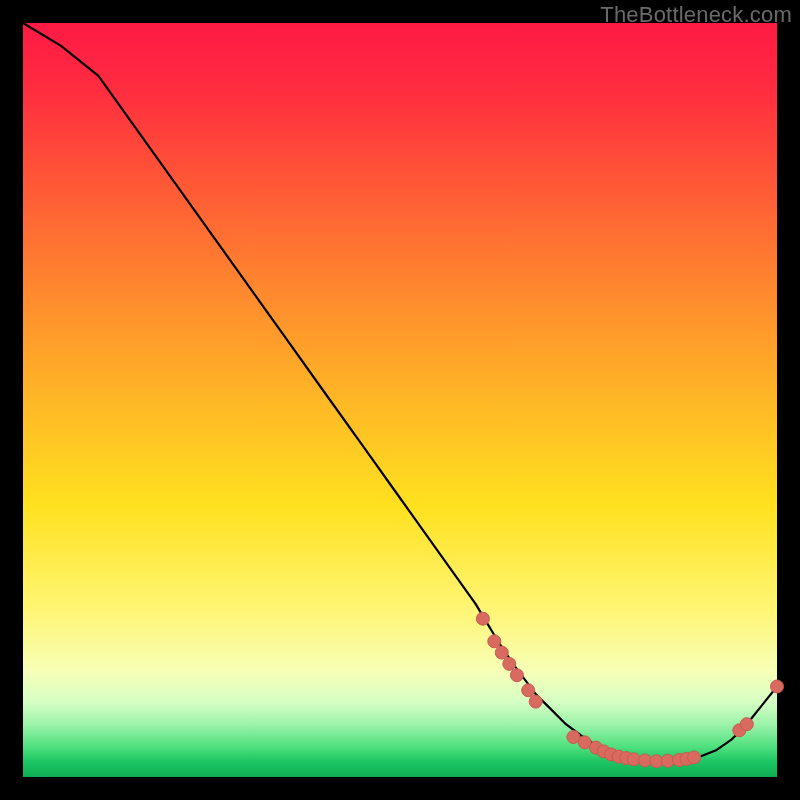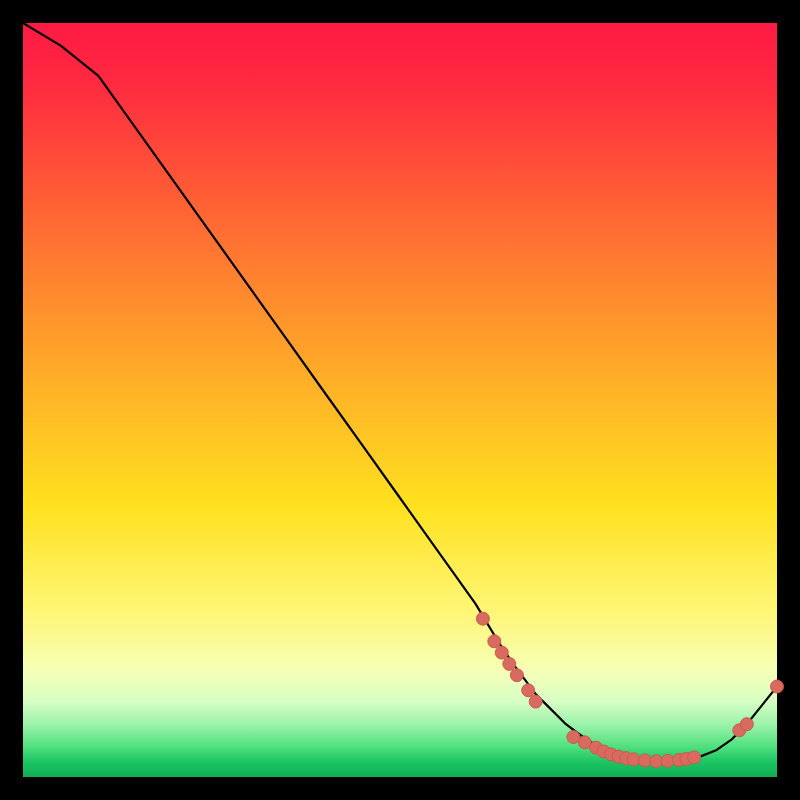--- a/index.html
+++ b/index.html
@@ -87,13 +87,14 @@
           <circle cx="644.7" cy="737.8" r="6.5" fill="#d86a5f" stroke="#c85a50" stroke-width="1"></circle>
           <circle cx="656.0" cy="737.0" r="6.5" fill="#d86a5f" stroke="#c85a50" stroke-width="1"></circle>
           <circle cx="663.5" cy="735.9" r="6.5" fill="#d86a5f" stroke="#c85a50" stroke-width="1"></circle>
           <circle cx="671.1" cy="734.4" r="6.5" fill="#d86a5f" stroke="#c85a50" stroke-width="1"></circle>
           <circle cx="716.3" cy="707.3" r="6.5" fill="#d86a5f" stroke="#c85a50" stroke-width="1"></circle>
           <circle cx="723.8" cy="701.2" r="6.5" fill="#d86a5f" stroke="#c85a50" stroke-width="1"></circle>
           <circle cx="754.0" cy="663.5" r="6.5" fill="#d86a5f" stroke="#c85a50" stroke-width="1"></circle>
         </g>
     </svg>
   </div>
+  <div class="watermark">TheBottleneck.com</div>
 </div>
 
 </body></html>

